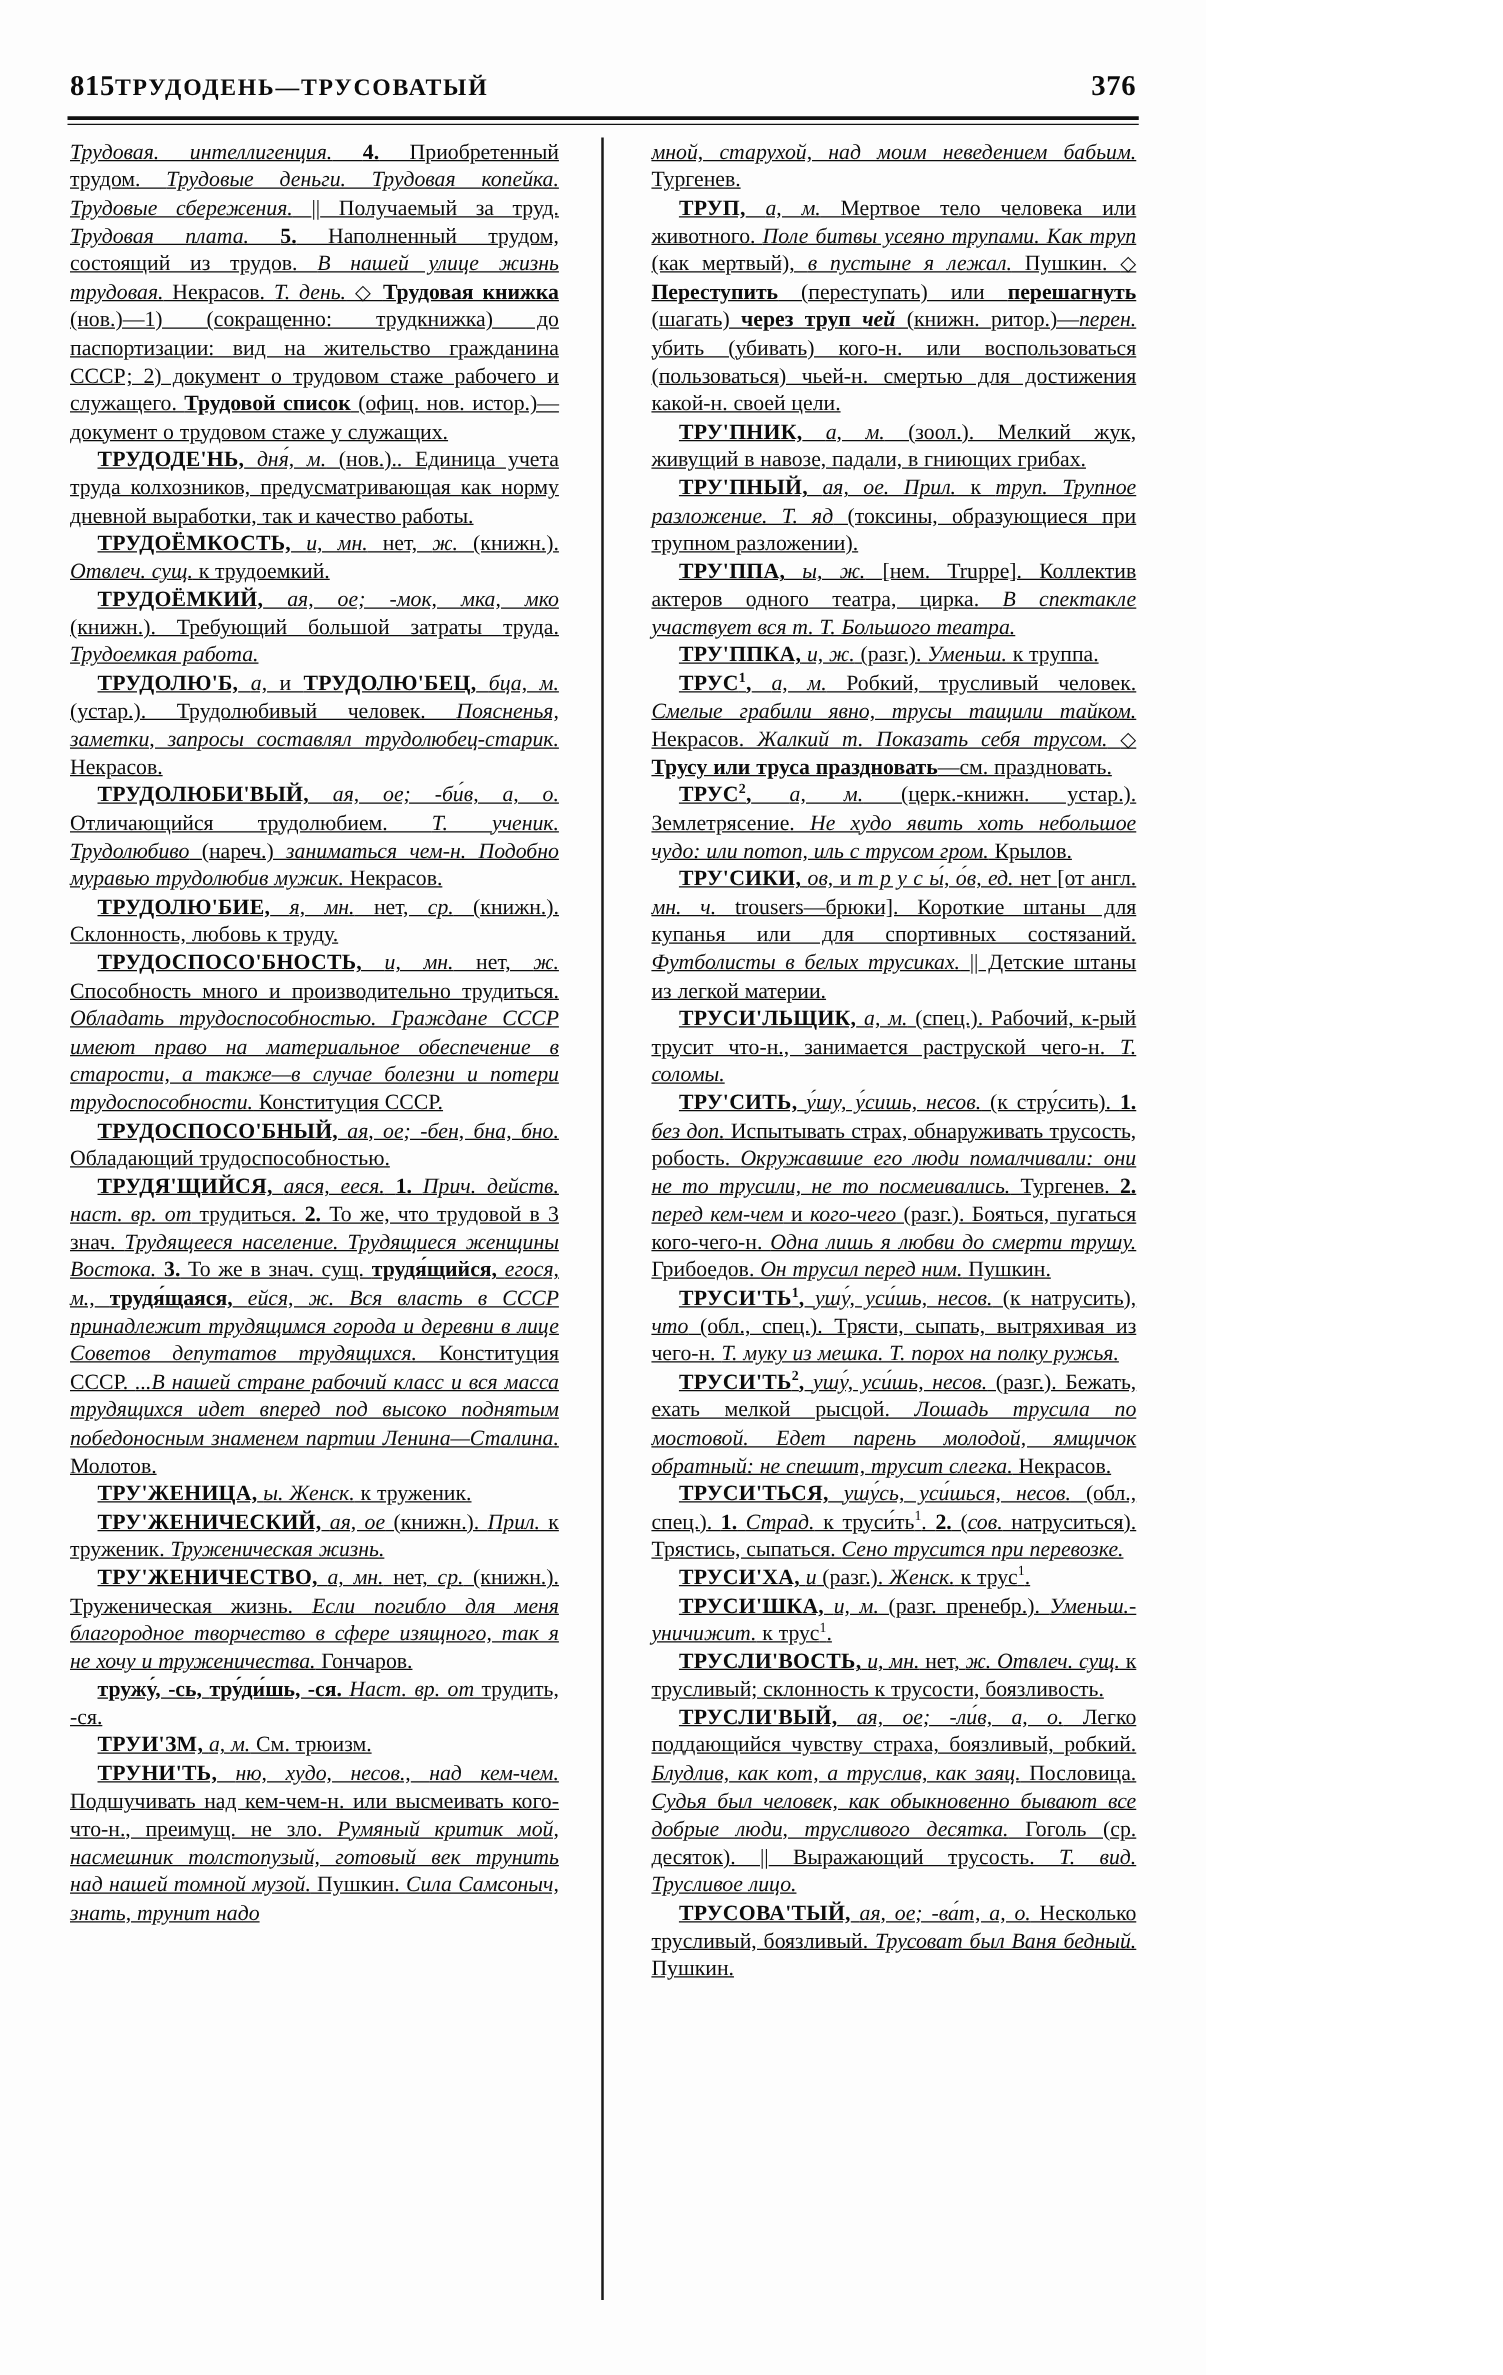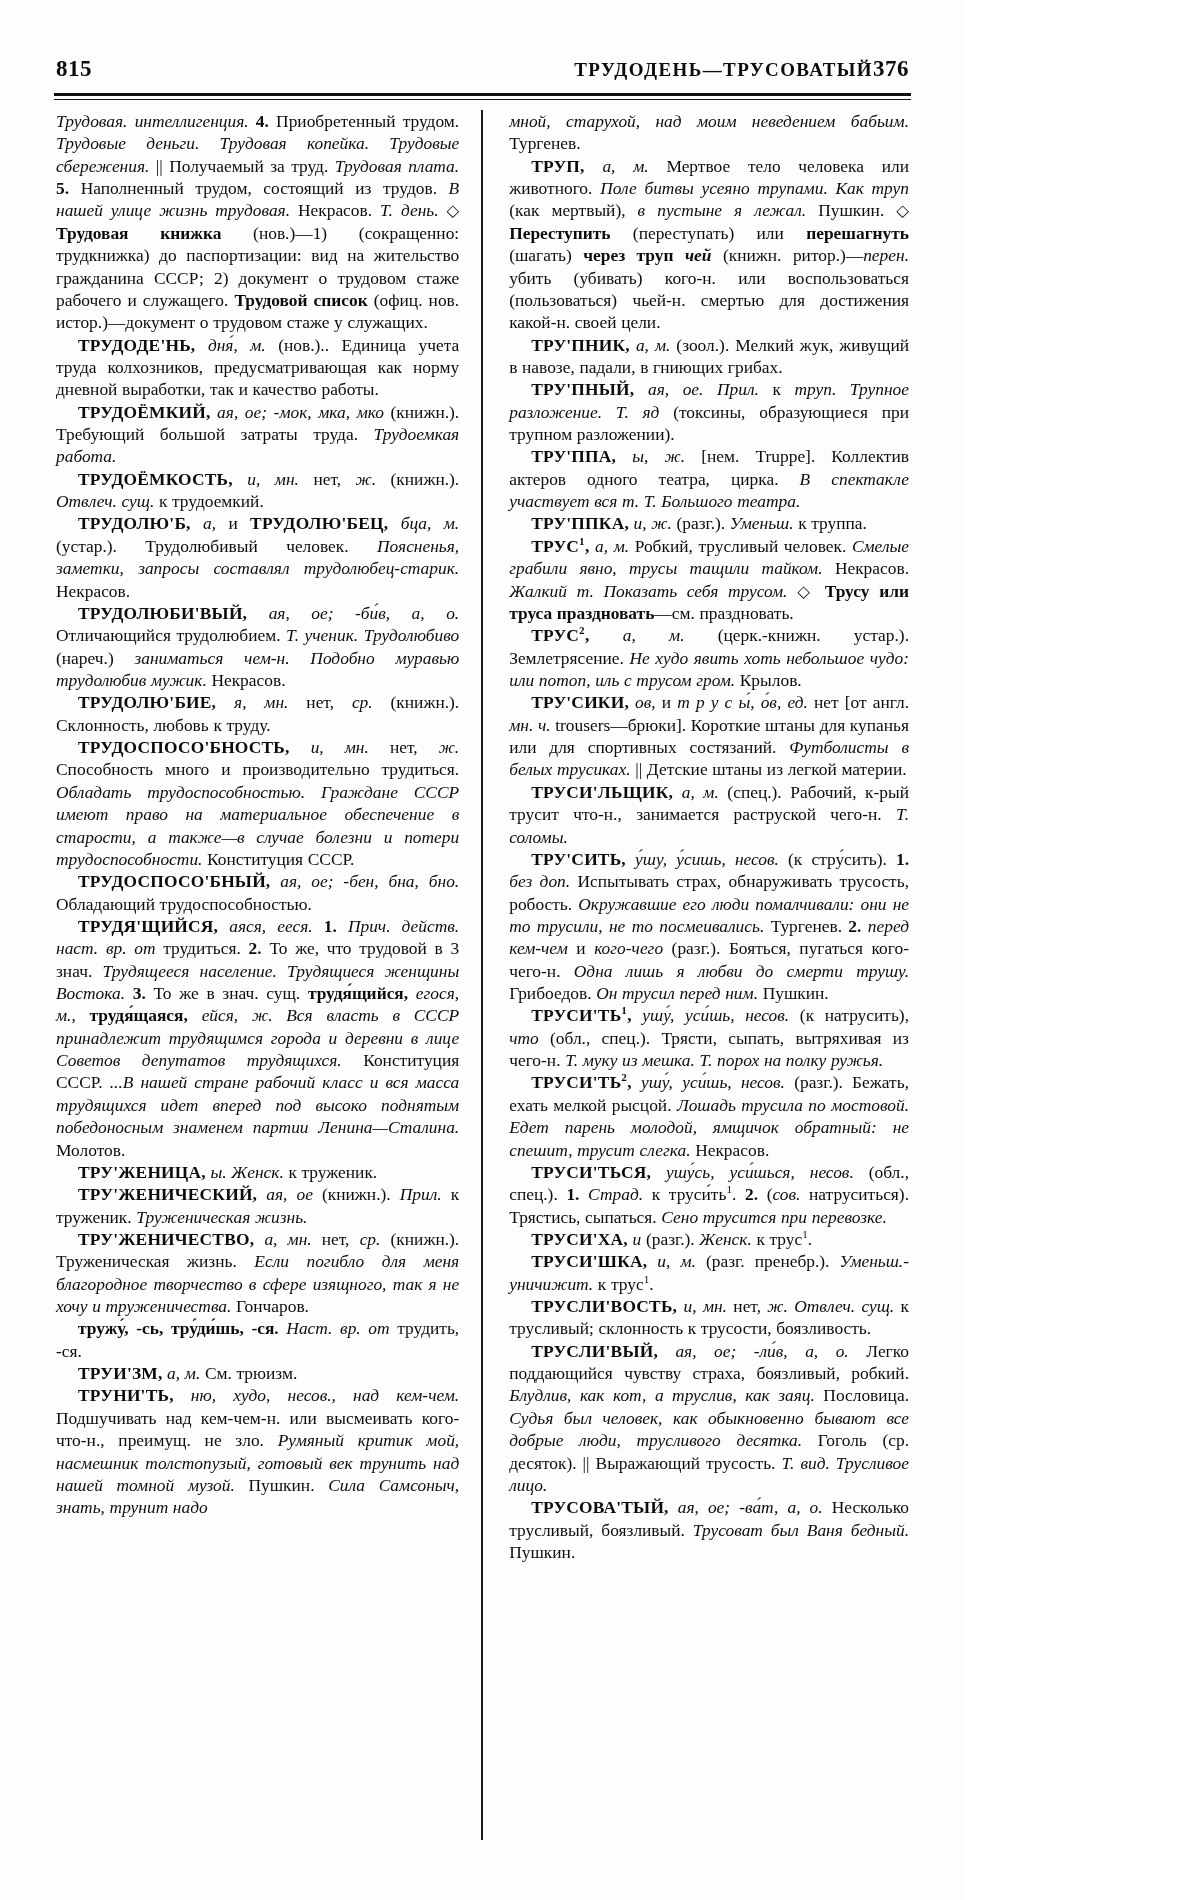--- a/index.html
+++ b/index.html
@@ -41,21 +41,21 @@
     font-family: "Liberation Serif", "DejaVu Serif", serif;
     font-weight: bold;
     font-size: 23px;
     letter-spacing: 0.5px;
   }
   .head-title {
     font-family: "Liberation Serif", "DejaVu Serif", serif;
     font-weight: bold;
     font-size: 19px;
     letter-spacing: 1.4px;
-    text-align: right;
+    text-align: left;
     flex: 1;
   }
 
   .rule-thick {
     position: absolute;
     top: 93px;
     left: 54px;
     right: 54px;
     height: 3px;
     background: #111;
@@ -70,21 +70,22 @@
   }
 
   
   .columns {
     position: absolute;
     top: 110px;
     left: 56px;
     right: 56px;
     bottom: 60px;
     display: flex;
-    gap: 0;
+    gap: 12px;
+    text-decoration: underline;
   }
   .col {
     width: 497px;
     box-sizing: border-box;
   }
   .col-left  { padding-right: 18px; }
   .col-right { padding-left: 22px; }
 
   .col-divider {
     width: 2px;
@@ -140,22 +141,22 @@
     <span class="folio">376</span>
   </div>
 
   <div class="rule-thick"></div>
   <div class="rule-thin"></div>
 
   <div class="columns">
     <div class="col col-left" id="col-left">
         <p class="entry cont"><span class="ital">Трудовая. интеллигенция.</span> <span class="bld">4.</span> Приобретенный трудом. <span class="ital">Трудовые деньги. Трудовая копейка. Трудовые сбережения.</span> <span class="dbar">||</span> Получаемый за труд. <span class="ital">Трудовая плата.</span> <span class="bld">5.</span> Наполненный трудом, состоящий из трудов. <span class="ital">В нашей улице жизнь трудовая.</span> Некрасов. <span class="ital">Т. день.</span> <span class="lozenge">◇</span> <span class="bld">Трудовая книжка</span> (нов.)—1) (сокращенно: трудкнижка) до паспортизации: вид на жительство гражданина СССР; 2) документ о трудовом стаже рабочего и служащего. <span class="bld">Трудовой список</span> (офиц. нов. истор.)—документ о трудовом стаже у служащих.</p>
         <p class="entry"><span class="hw">ТРУДОДЕ'НЬ,</span> <span class="ital">дня́, м.</span> (нов.).. Единица учета труда колхозников, предусматривающая как норму дневной выработки, так и качество работы.</p>
+        <p class="entry"><span class="hw">ТРУДОЁМКОСТЬ,</span> <span class="ital">и, мн.</span> нет, <span class="ital">ж.</span> (книжн.). <span class="ital">Отвлеч. сущ.</span> к трудоемкий.</p>
         <p class="entry"><span class="hw">ТРУДОЁМКИЙ,</span> <span class="ital">ая, ое; -мок, мка, мко</span> (книжн.). Требующий большой затраты труда. <span class="ital">Трудоемкая работа.</span></p>
-        <p class="entry"><span class="hw">ТРУДОЁМКОСТЬ,</span> <span class="ital">и, мн.</span> нет, <span class="ital">ж.</span> (книжн.). <span class="ital">Отвлеч. сущ.</span> к трудоемкий.</p>
         <p class="entry"><span class="hw">ТРУДОЛЮ'Б,</span> <span class="ital">а,</span> и <span class="hw">ТРУДОЛЮ'БЕЦ,</span> <span class="ital">бца, м.</span> (устар.). Трудолюбивый человек. <span class="ital">Поясненья, заметки, запросы составлял трудолюбец-старик.</span> Некрасов.</p>
         <p class="entry"><span class="hw">ТРУДОЛЮБИ'ВЫЙ,</span> <span class="ital">ая, ое; -би́в, а, о.</span> Отличающийся трудолюбием. <span class="ital">Т. ученик. Трудолюбиво</span> (нареч.) <span class="ital">заниматься чем-н. Подобно муравью трудолюбив мужик.</span> Некрасов.</p>
         <p class="entry"><span class="hw">ТРУДОЛЮ'БИЕ,</span> <span class="ital">я, мн.</span> нет, <span class="ital">ср.</span> (книжн.). Склонность, любовь к труду.</p>
         <p class="entry"><span class="hw">ТРУДОСПОСО'БНОСТЬ,</span> <span class="ital">и, мн.</span> нет, <span class="ital">ж.</span> Способность много и производительно трудиться. <span class="ital">Обладать трудоспособностью. Граждане СССР имеют право на материальное обеспечение в старости, а также—в случае болезни и потери трудоспособности.</span> Конституция СССР.</p>
         <p class="entry"><span class="hw">ТРУДОСПОСО'БНЫЙ,</span> <span class="ital">ая, ое; -бен, бна, бно.</span> Обладающий трудоспособностью.</p>
         <p class="entry"><span class="hw">ТРУДЯ'ЩИЙСЯ,</span> <span class="ital">аяся, ееся.</span> <span class="bld">1.</span> <span class="ital">Прич. действ. наст. вр. от</span> трудиться. <span class="bld">2.</span> То же, что трудовой в 3 знач. <span class="ital">Трудящееся население. Трудящиеся женщины Востока.</span> <span class="bld">3.</span> То же в знач. сущ. <span class="bld">трудя́щийся,</span> <span class="ital">егося, м.,</span> <span class="bld">трудя́щаяся,</span> <span class="ital">ейся, ж. Вся власть в СССР принадлежит трудящимся города и деревни в лице Советов депутатов трудящихся.</span> Конституция СССР. <span class="ital">...В нашей стране рабочий класс и вся масса трудящихся идет вперед под высоко поднятым победоносным знаменем партии Ленина—Сталина.</span> Молотов.</p>
         <p class="entry"><span class="hw">ТРУ'ЖЕНИЦА,</span> <span class="ital">ы. Женск.</span> к труженик.</p>
         <p class="entry"><span class="hw">ТРУ'ЖЕНИЧЕСКИЙ,</span> <span class="ital">ая, ое</span> (книжн.). <span class="ital">Прил.</span> к труженик. <span class="ital">Труженическая жизнь.</span></p>
         <p class="entry"><span class="hw">ТРУ'ЖЕНИЧЕСТВО,</span> <span class="ital">а, мн.</span> нет, <span class="ital">ср.</span> (книжн.). Труженическая жизнь. <span class="ital">Если погибло для меня благородное творчество в сфере изящного, так я не хочу и труженичества.</span> Гончаров.</p>
         <p class="entry"><span class="bld">тружу́, -сь,</span> <span class="bld">тру́ди́шь, -ся.</span> <span class="ital">Наст. вр. от</span> трудить, -ся.</p>

